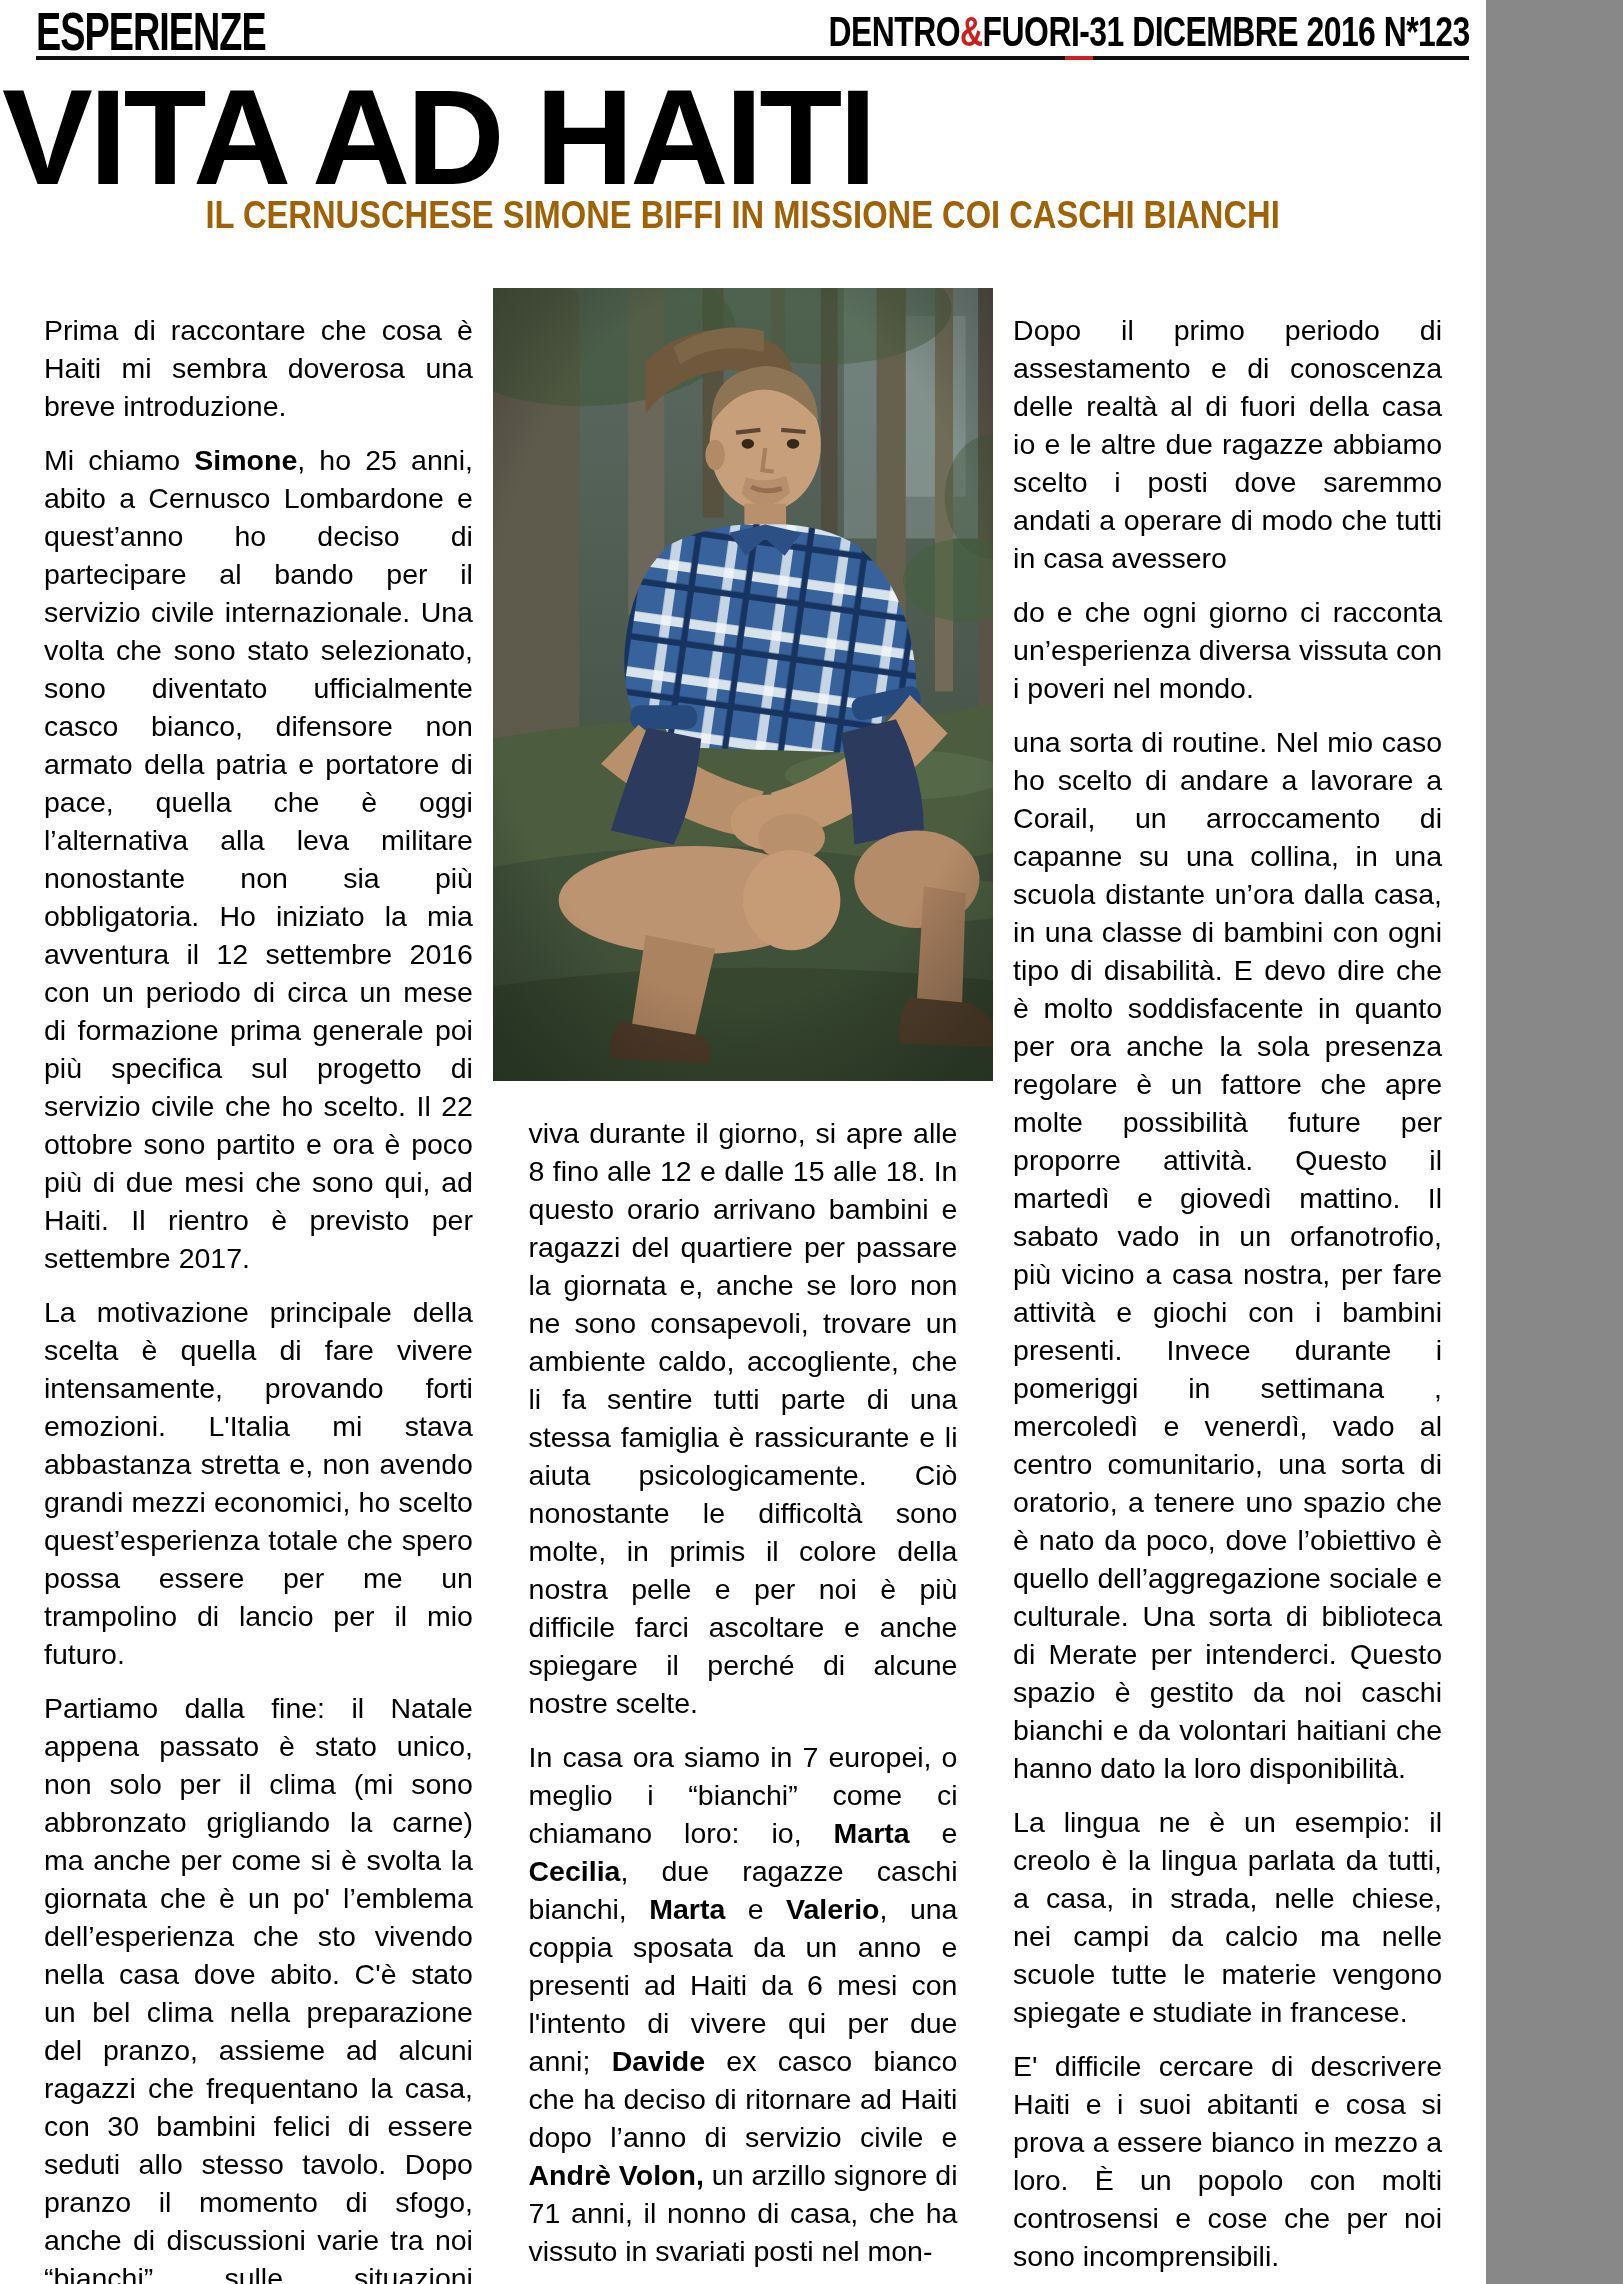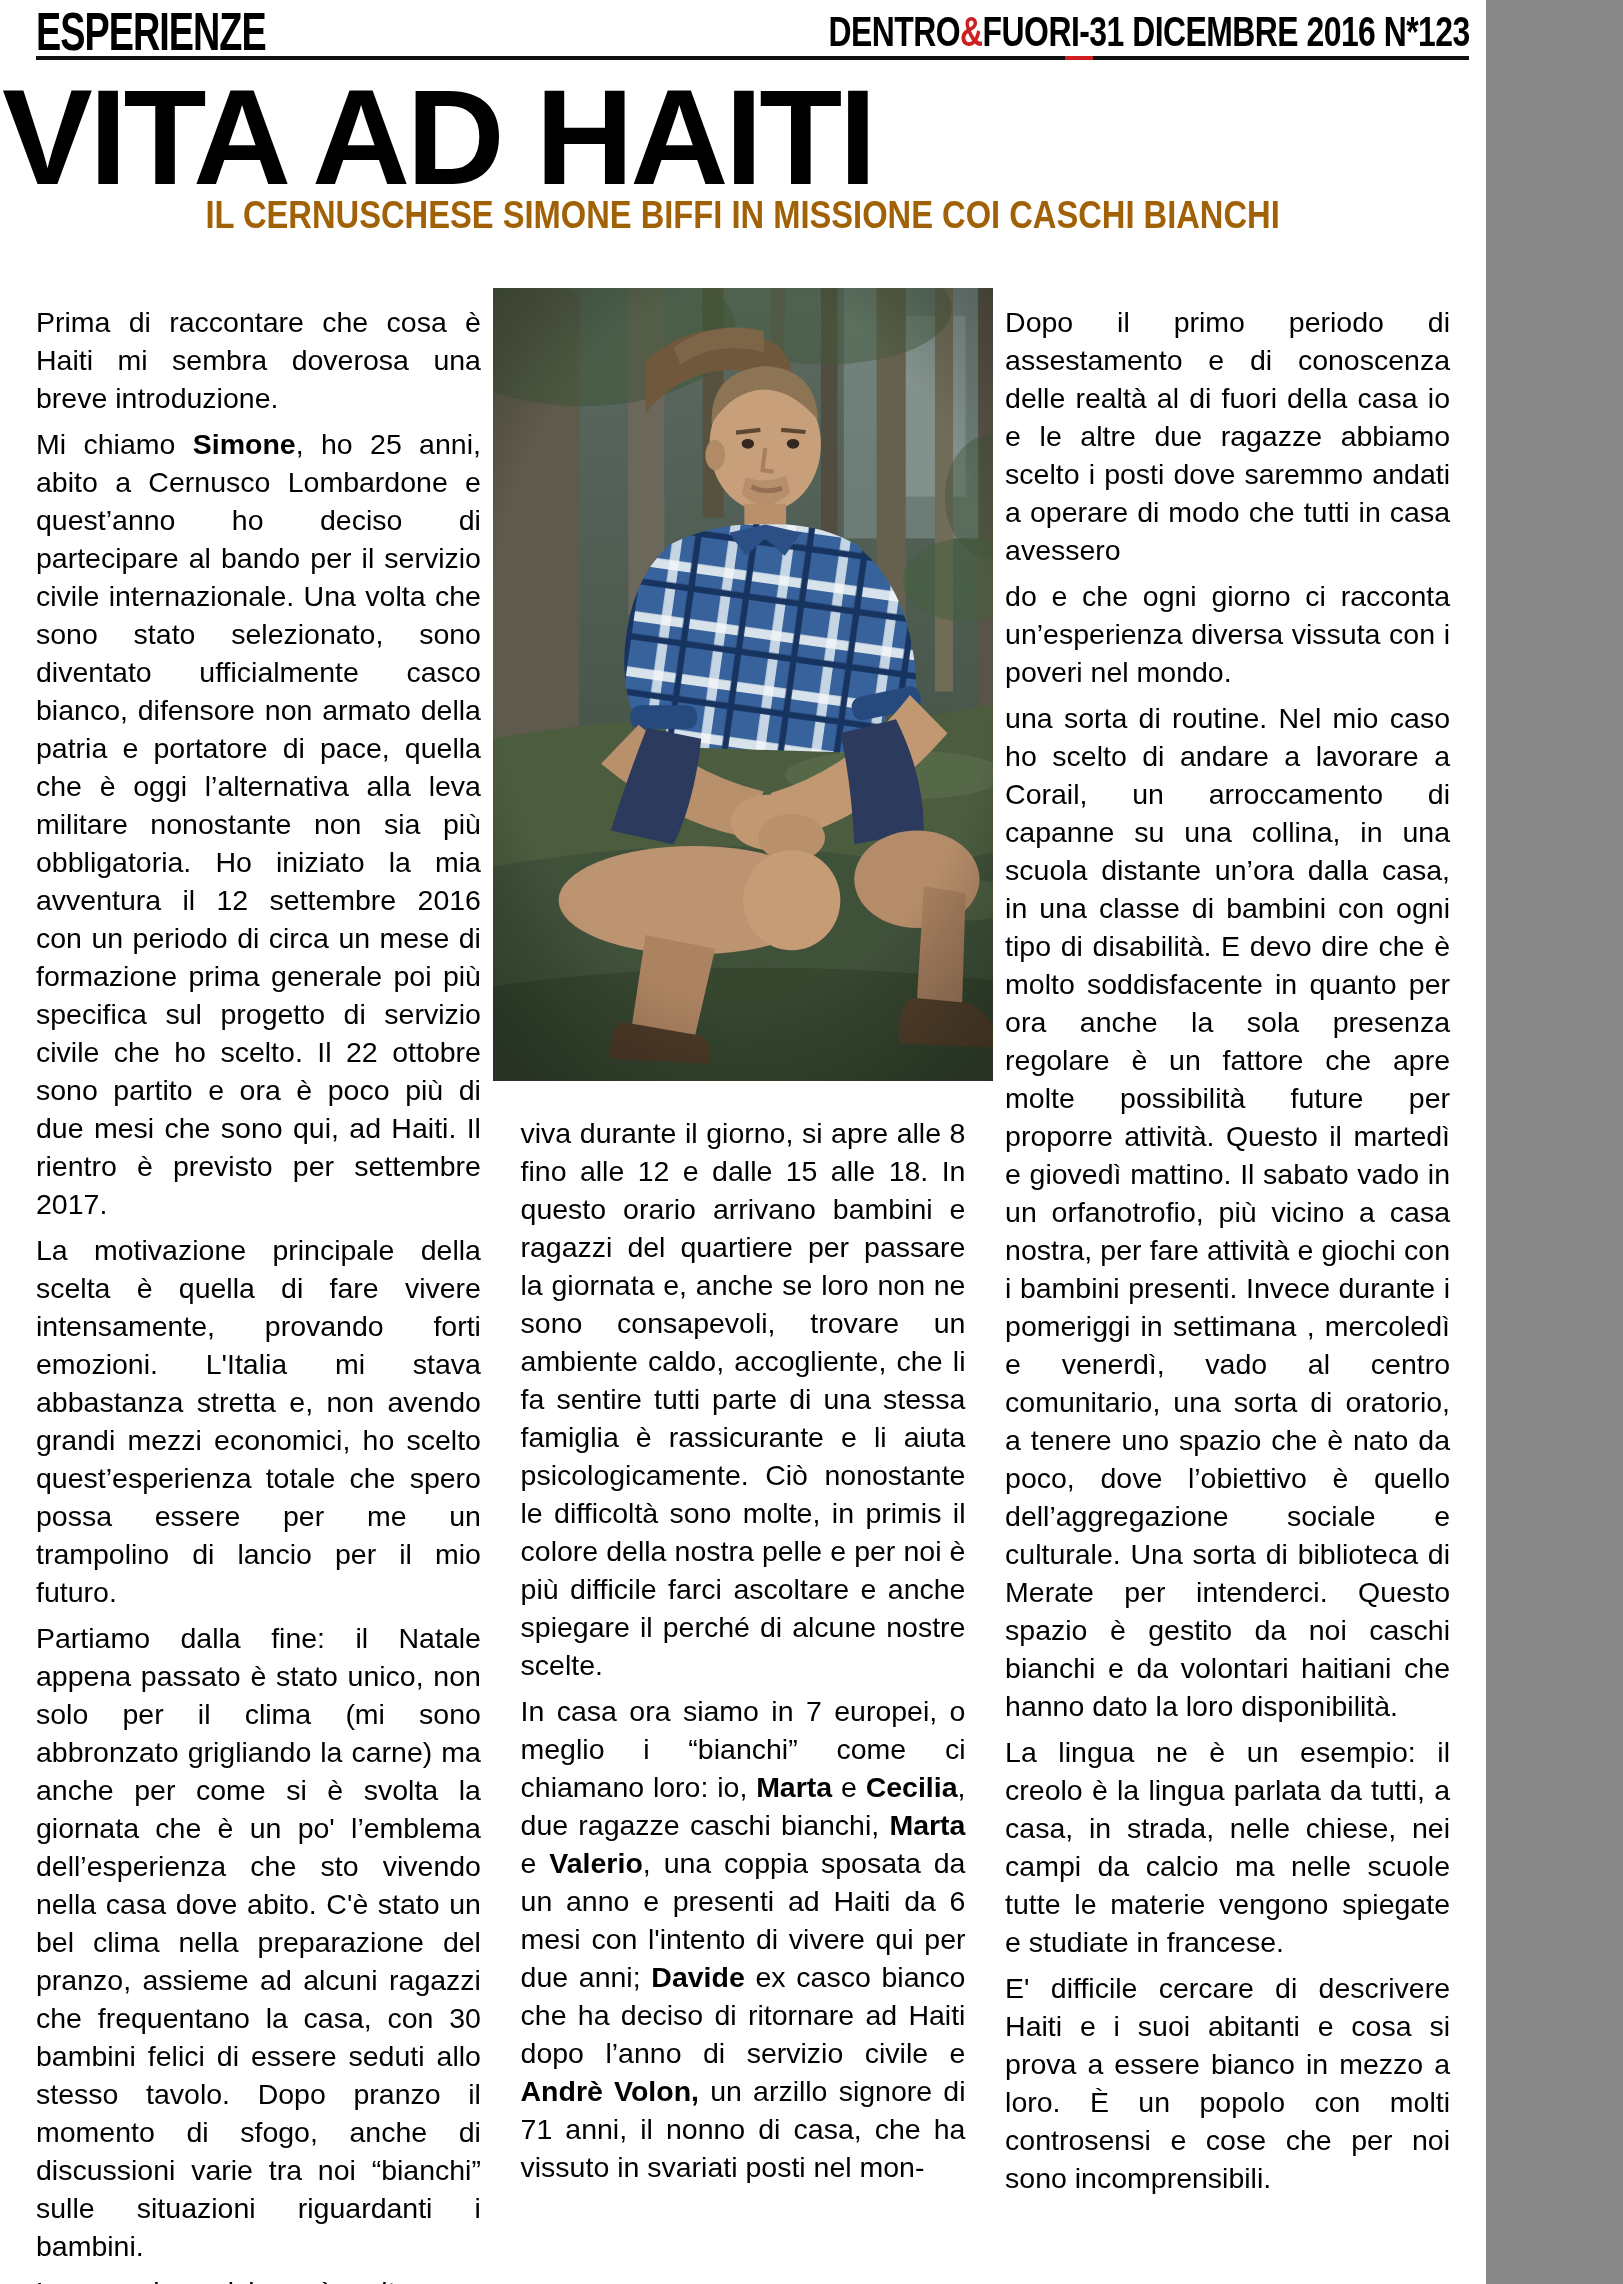--- a/index.html
+++ b/index.html
@@ -50,21 +50,21 @@
   
   .columns{
     position:absolute;top:295px;left:28px;right:28px;
     display:flex;gap:23.6px;
   }
   .col{
     flex:1 1 0;
     font-size:28.5px;line-height:38px;
     text-align:justify;
   }
-  .col p{margin:8px;}
+  .col p{margin:16px;}
   .col .bold{font-weight:bold;}
   
   .photo{
     height:793px;
     margin:-7px -19.5px 33px -19.5px;
   }
   .photo svg{display:block;width:100%;height:100%;}
 </style>
 </head>
 <body>

